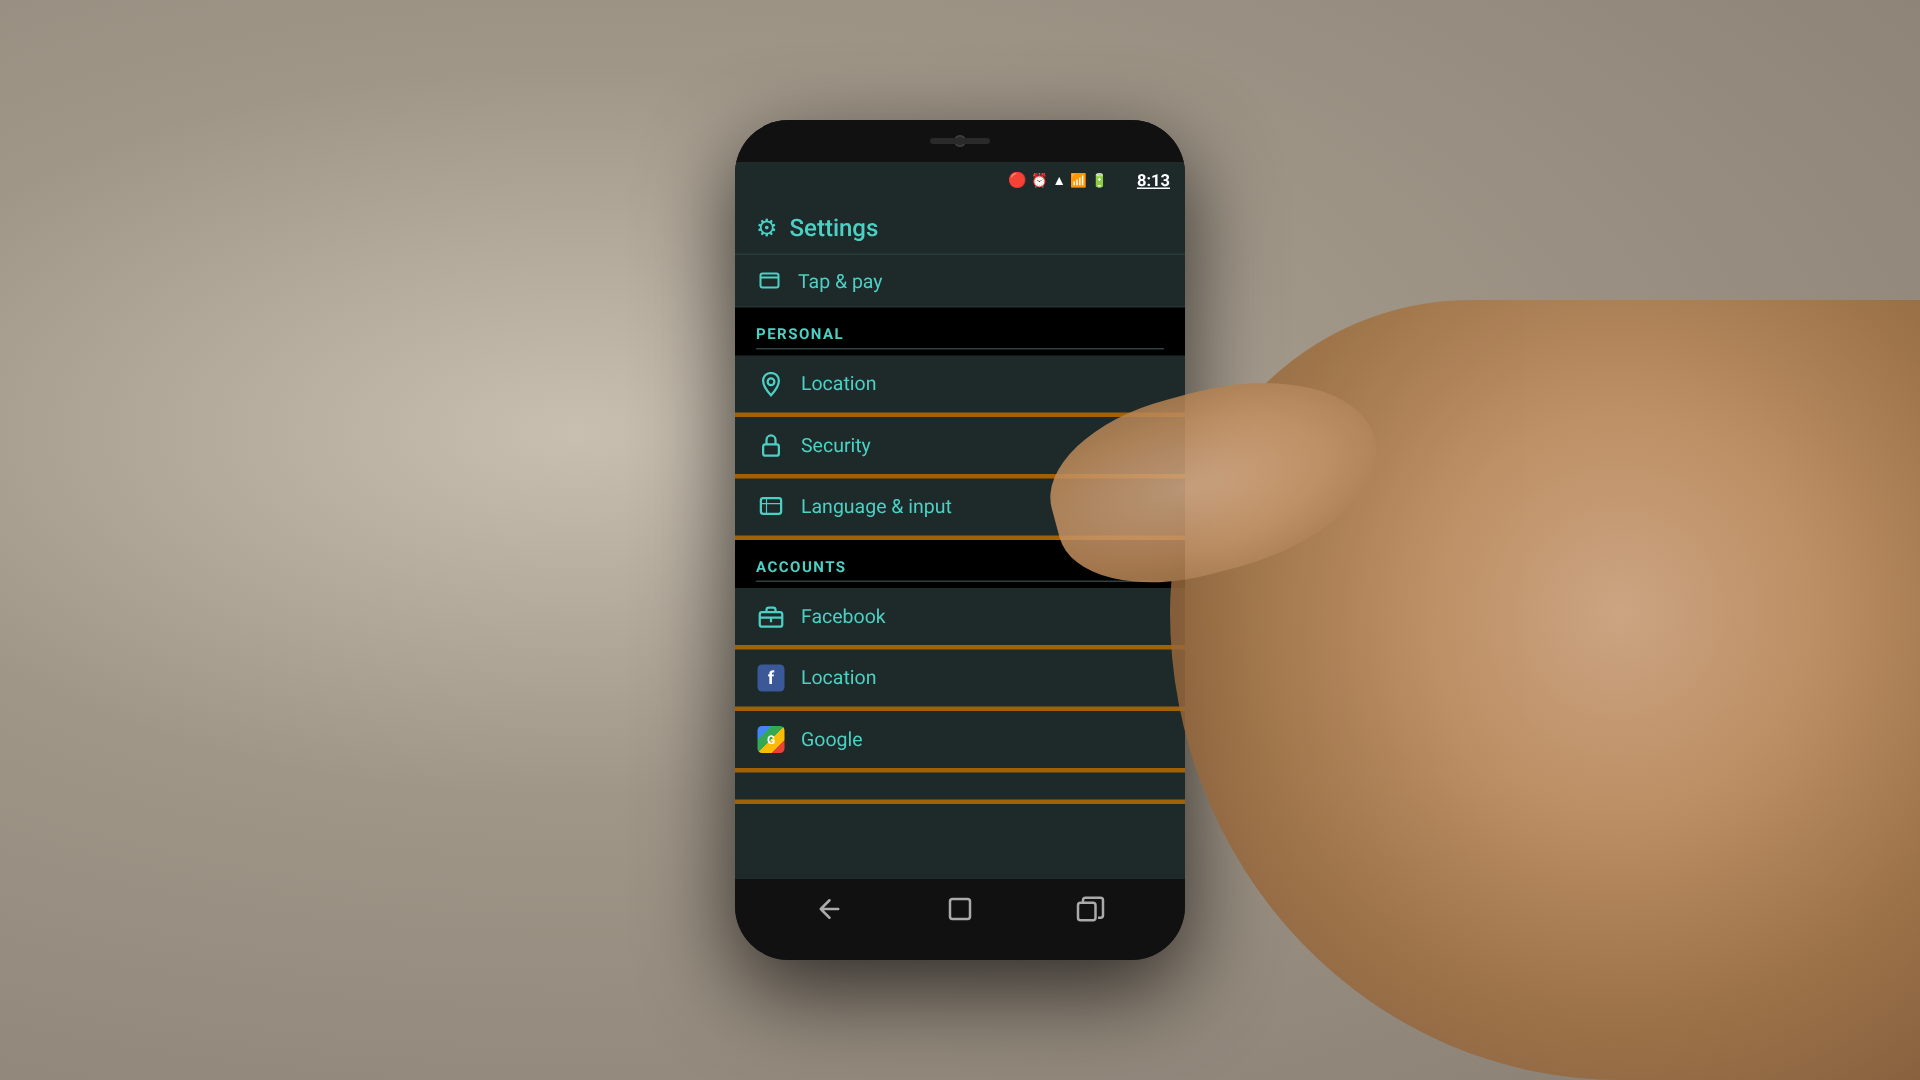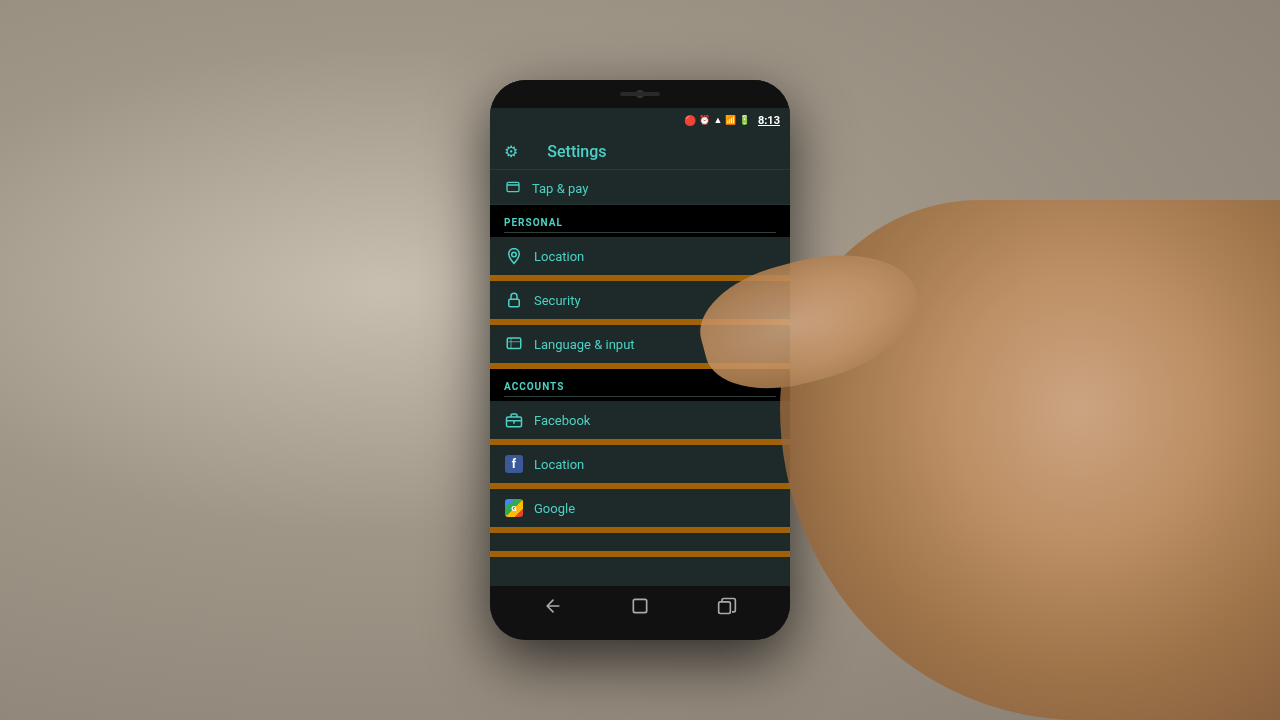--- a/index.html
+++ b/index.html
@@ -106,21 +106,21 @@
       align-items: center;
       gap: 3px;
       color: #fff;
       font-size: 10px;
     }
 
     .status-time {
       font-size: 11px;
       font-weight: bold;
       color: #fff;
-      margin-left: 4px;
+      margin-left: 16px;
       text-decoration: underline;
     }
 
     
     .screen {
       flex: 1;
       background: #1e2a2a;
       overflow: hidden;
       display: flex;
       flex-direction: column;
@@ -138,21 +138,20 @@
     .settings-gear-icon {
       color: #4dd0c4;
       font-size: 16px;
       margin-right: 8px;
     }
 
     .settings-title {
       color: #4dd0c4;
       font-size: 16px;
       font-weight: 500;
-      margin-left: 21px;
     }
 
     
     .tap-pay-row {
       display: flex;
       align-items: flex-end;
       padding: 8px 14px;
       border-bottom: 1px solid #253535;
     }
 
@@ -190,21 +189,21 @@
       height: 1px;
       background: #2e4040;
       margin: 2px 0 0;
     }
 
     
     .menu-item {
       display: flex;
       align-items: center;
       padding: 9px 14px;
-      border-bottom: 6px solid #a16207;
+      border-bottom: 3px solid #a16207;
       cursor: pointer;
     }
 
     .menu-icon {
       width: 20px;
       height: 20px;
       margin-right: 10px;
       display: flex;
       align-items: center;
       justify-content: center;

